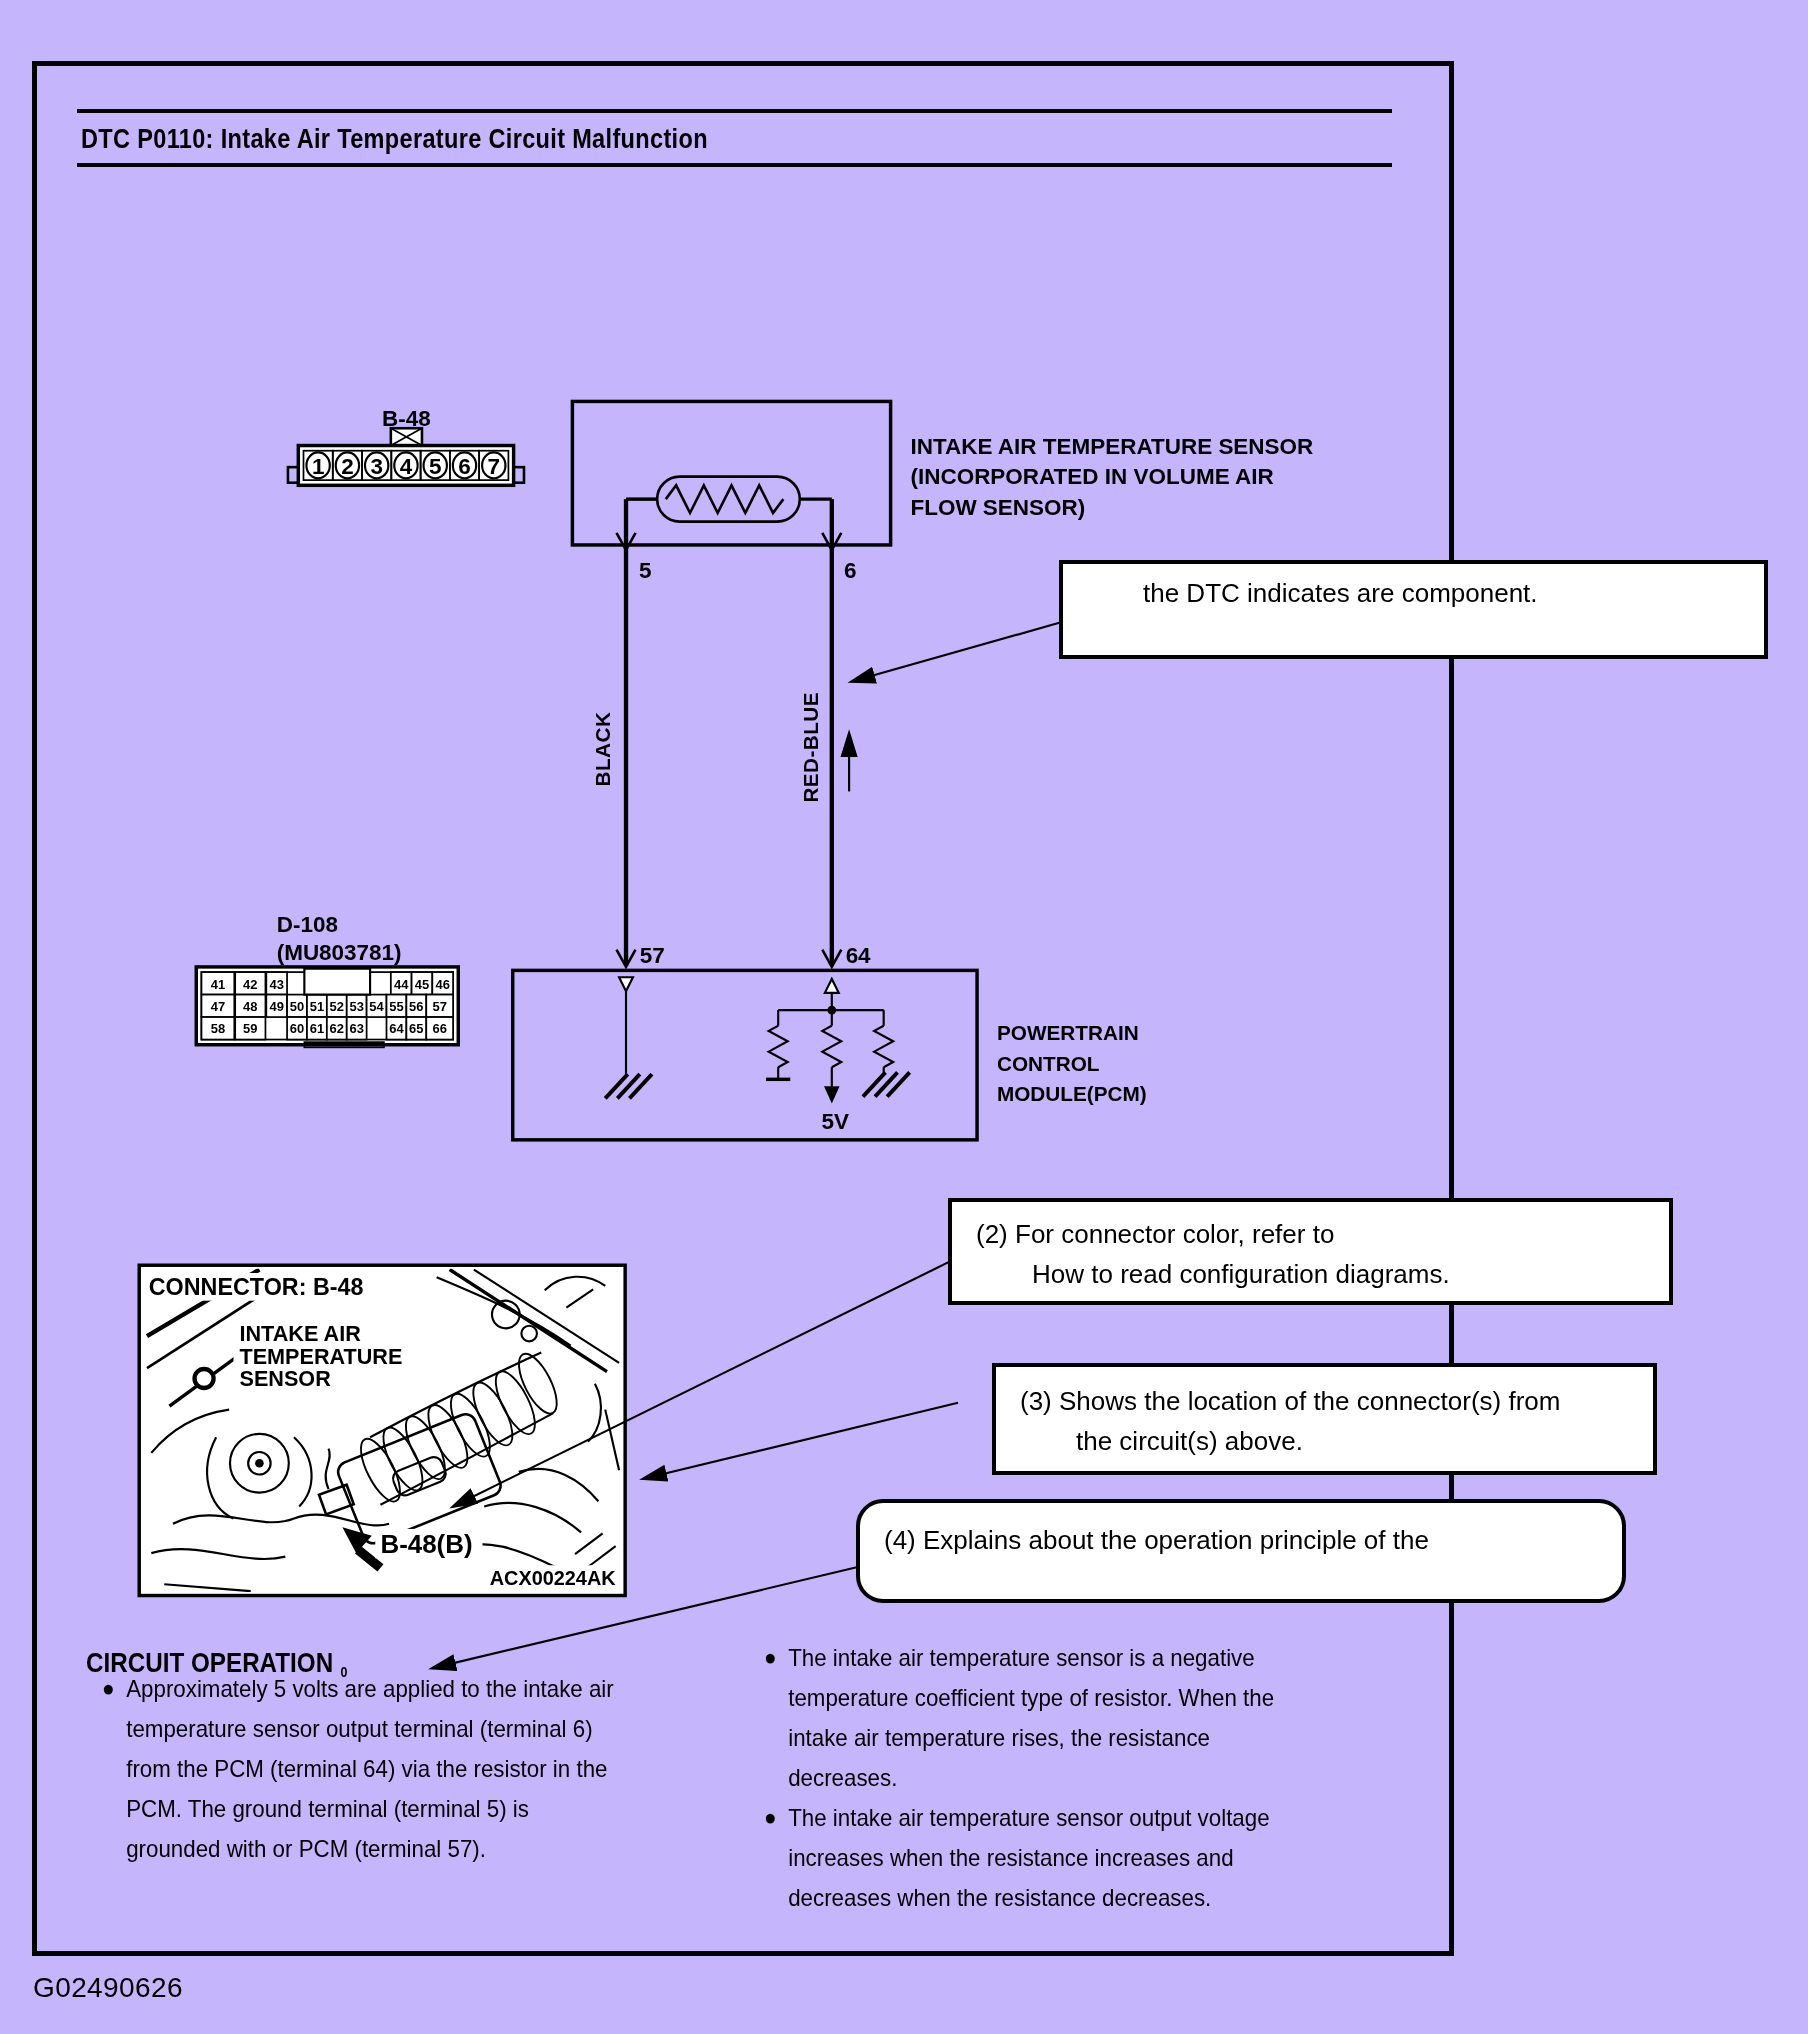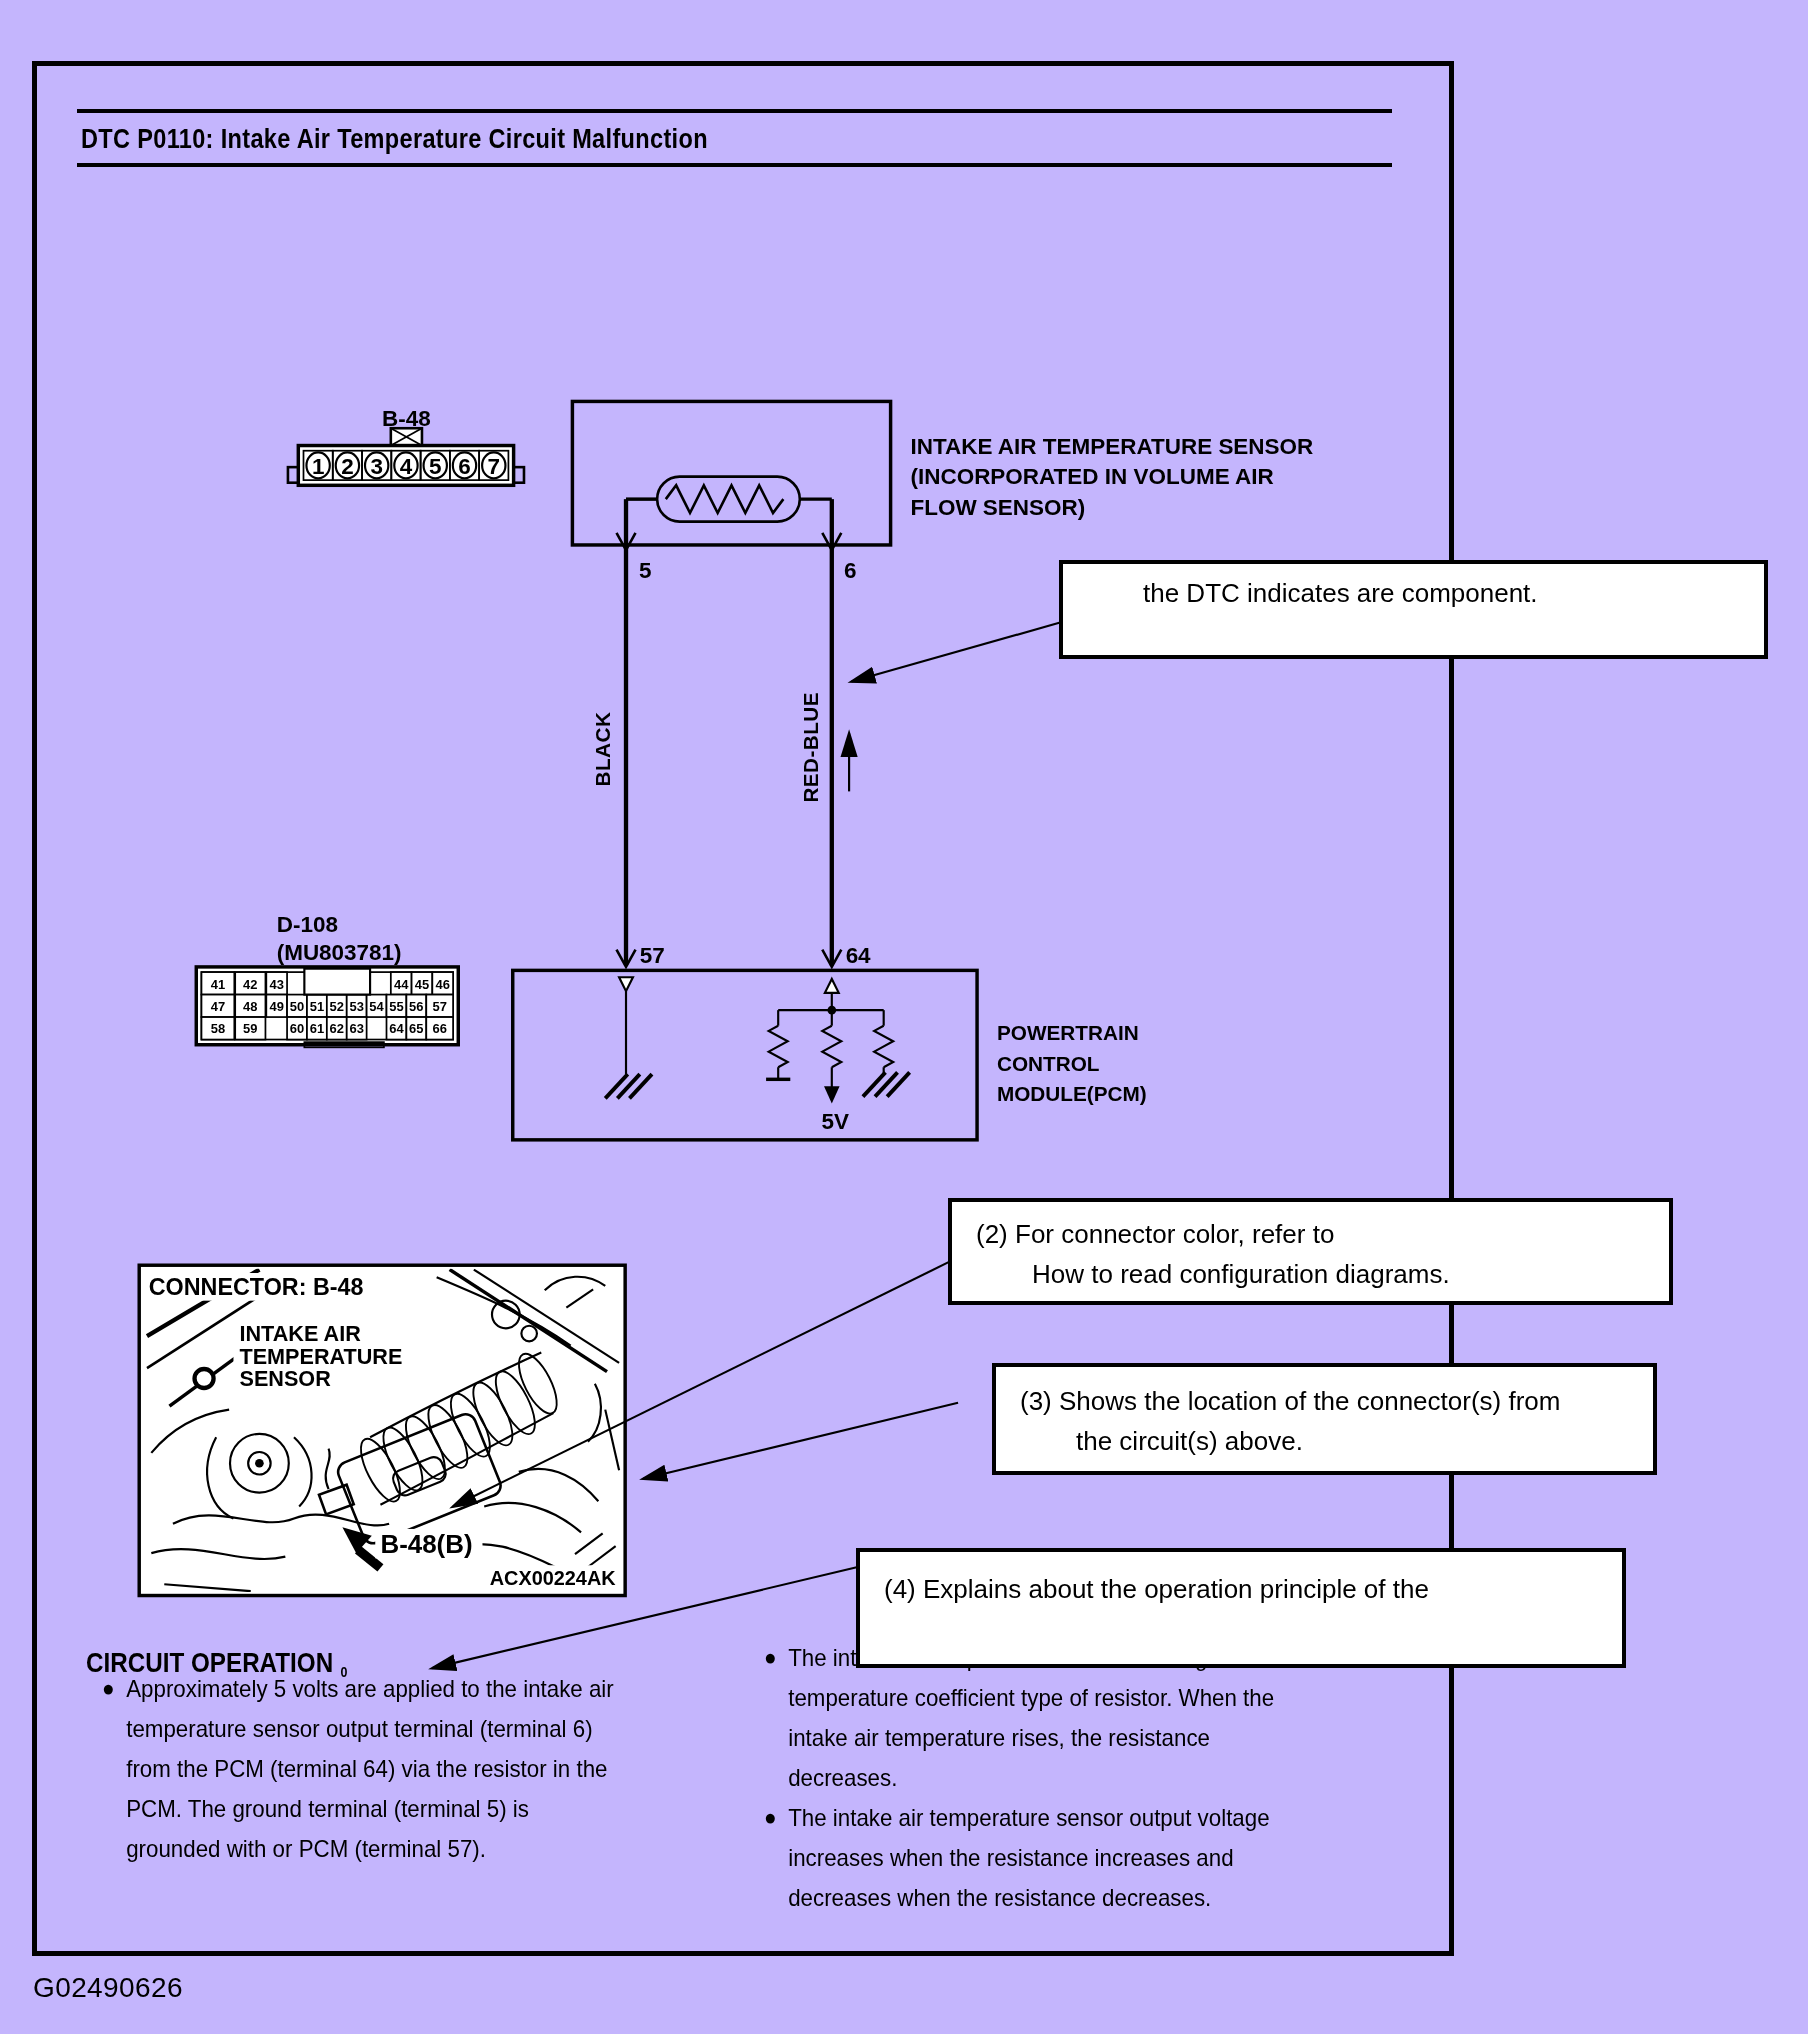--- a/index.html
+++ b/index.html
@@ -12,21 +12,21 @@
          transform:scaleX(.84);transform-origin:0 0;letter-spacing:0.4px;z-index:3;}
   svg.layer{left:0;top:0;z-index:2;}
   
   .callout{border:4.3px solid #000;background:#fff;z-index:4;font-size:26px;line-height:40px;
            box-sizing:border-box;white-space:nowrap;}
   .callout .l1{padding-left:24px;}
   .callout .l2{padding-left:80px;}
   #callout-1{left:1059px;top:560px;width:709px;height:99px;padding-top:8.6px;}
   #callout-2{left:948px;top:1198px;width:725px;height:107px;padding-top:12px;}
   #callout-3{left:955px;top:1363px;width:665px;height:112px;padding-top:14px;margin-left:37px;}
-  #callout-4{left:856px;top:1548px;width:770px;height:120px;padding-top:17.3px;}
+  #callout-4{left:856px;top:1499px;width:770px;height:104px;padding-top:17.3px;border-radius:27px;}
   
   #co-heading{left:86px;top:1646px;font-size:28.5px;font-weight:bold;white-space:nowrap;
               transform:scaleX(.85);transform-origin:0 0;z-index:3;}
   .hmark{font-size:14.7px;font-weight:bold;vertical-align:-5.2px;margin-left:8.6px;}
   .bullets{z-index:3;font-size:24px;line-height:40px;transform:scaleX(.93);transform-origin:0 0;}
   #bullets-left{left:102px;top:1669px;width:657px;}
   #bullets-right{left:764px;top:1638px;width:657px;}
   .bullet-item{display:flex;}
   .dot{width:26px;flex:0 0 26px;font-size:22.5px;}
   .blines{white-space:nowrap;}

